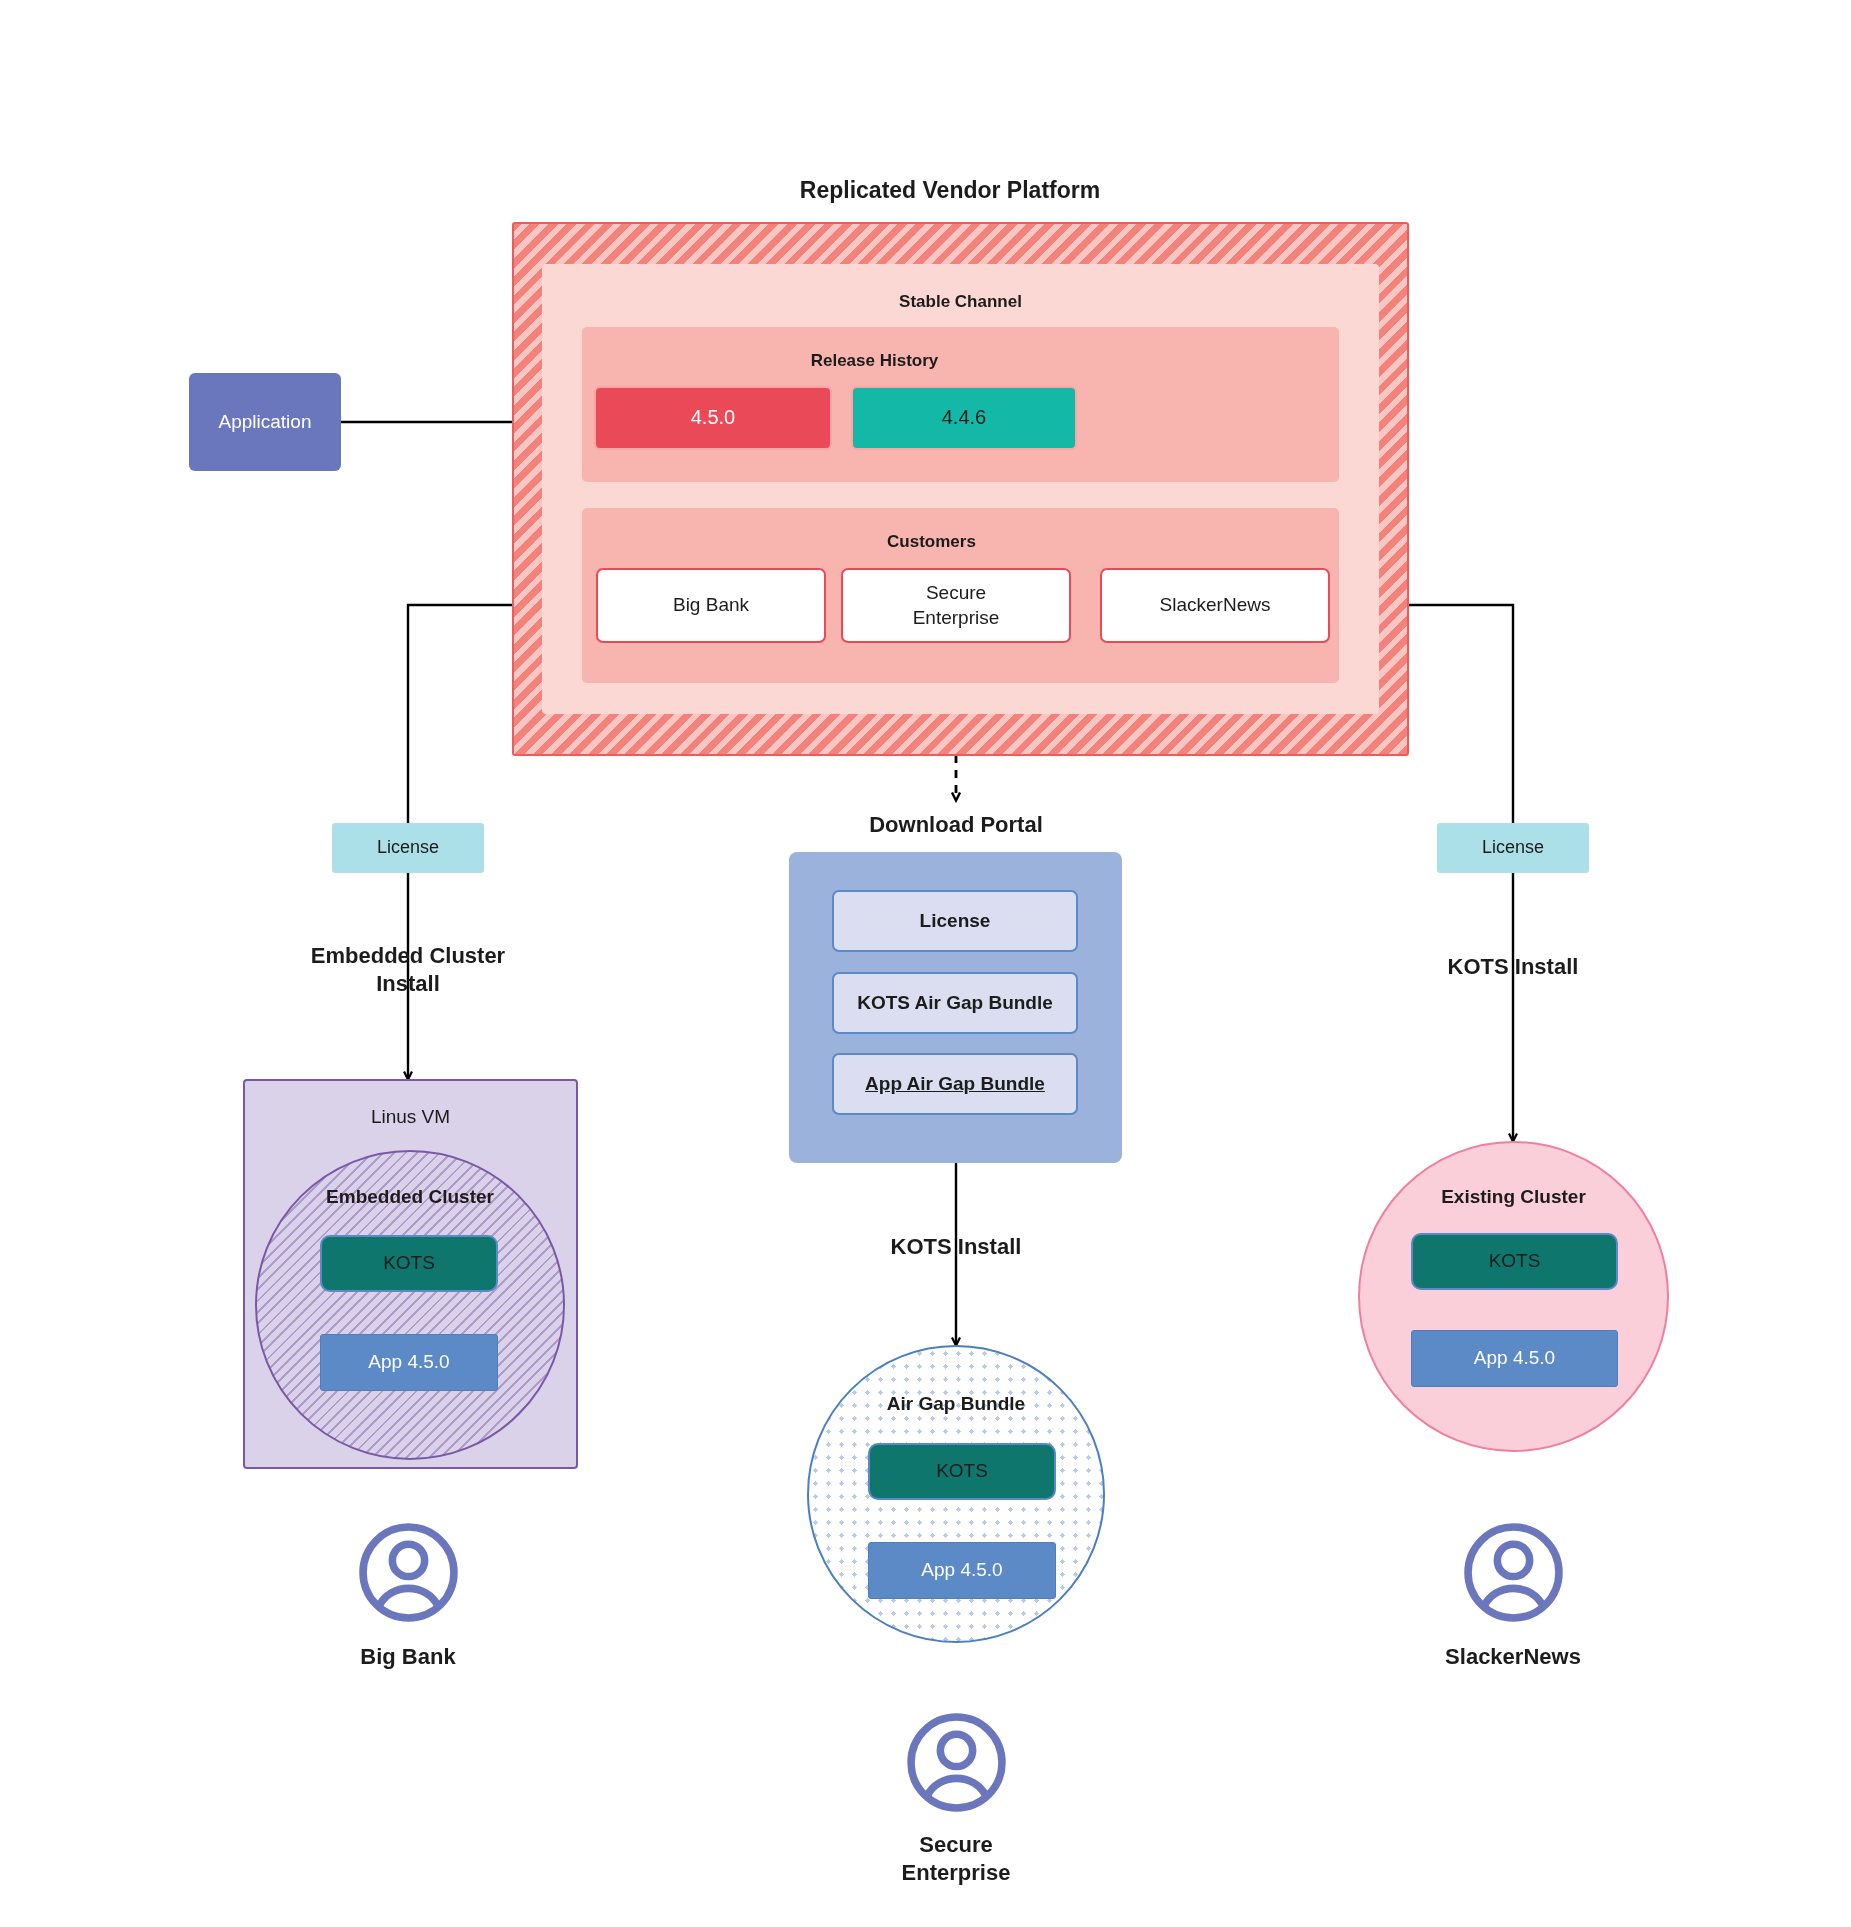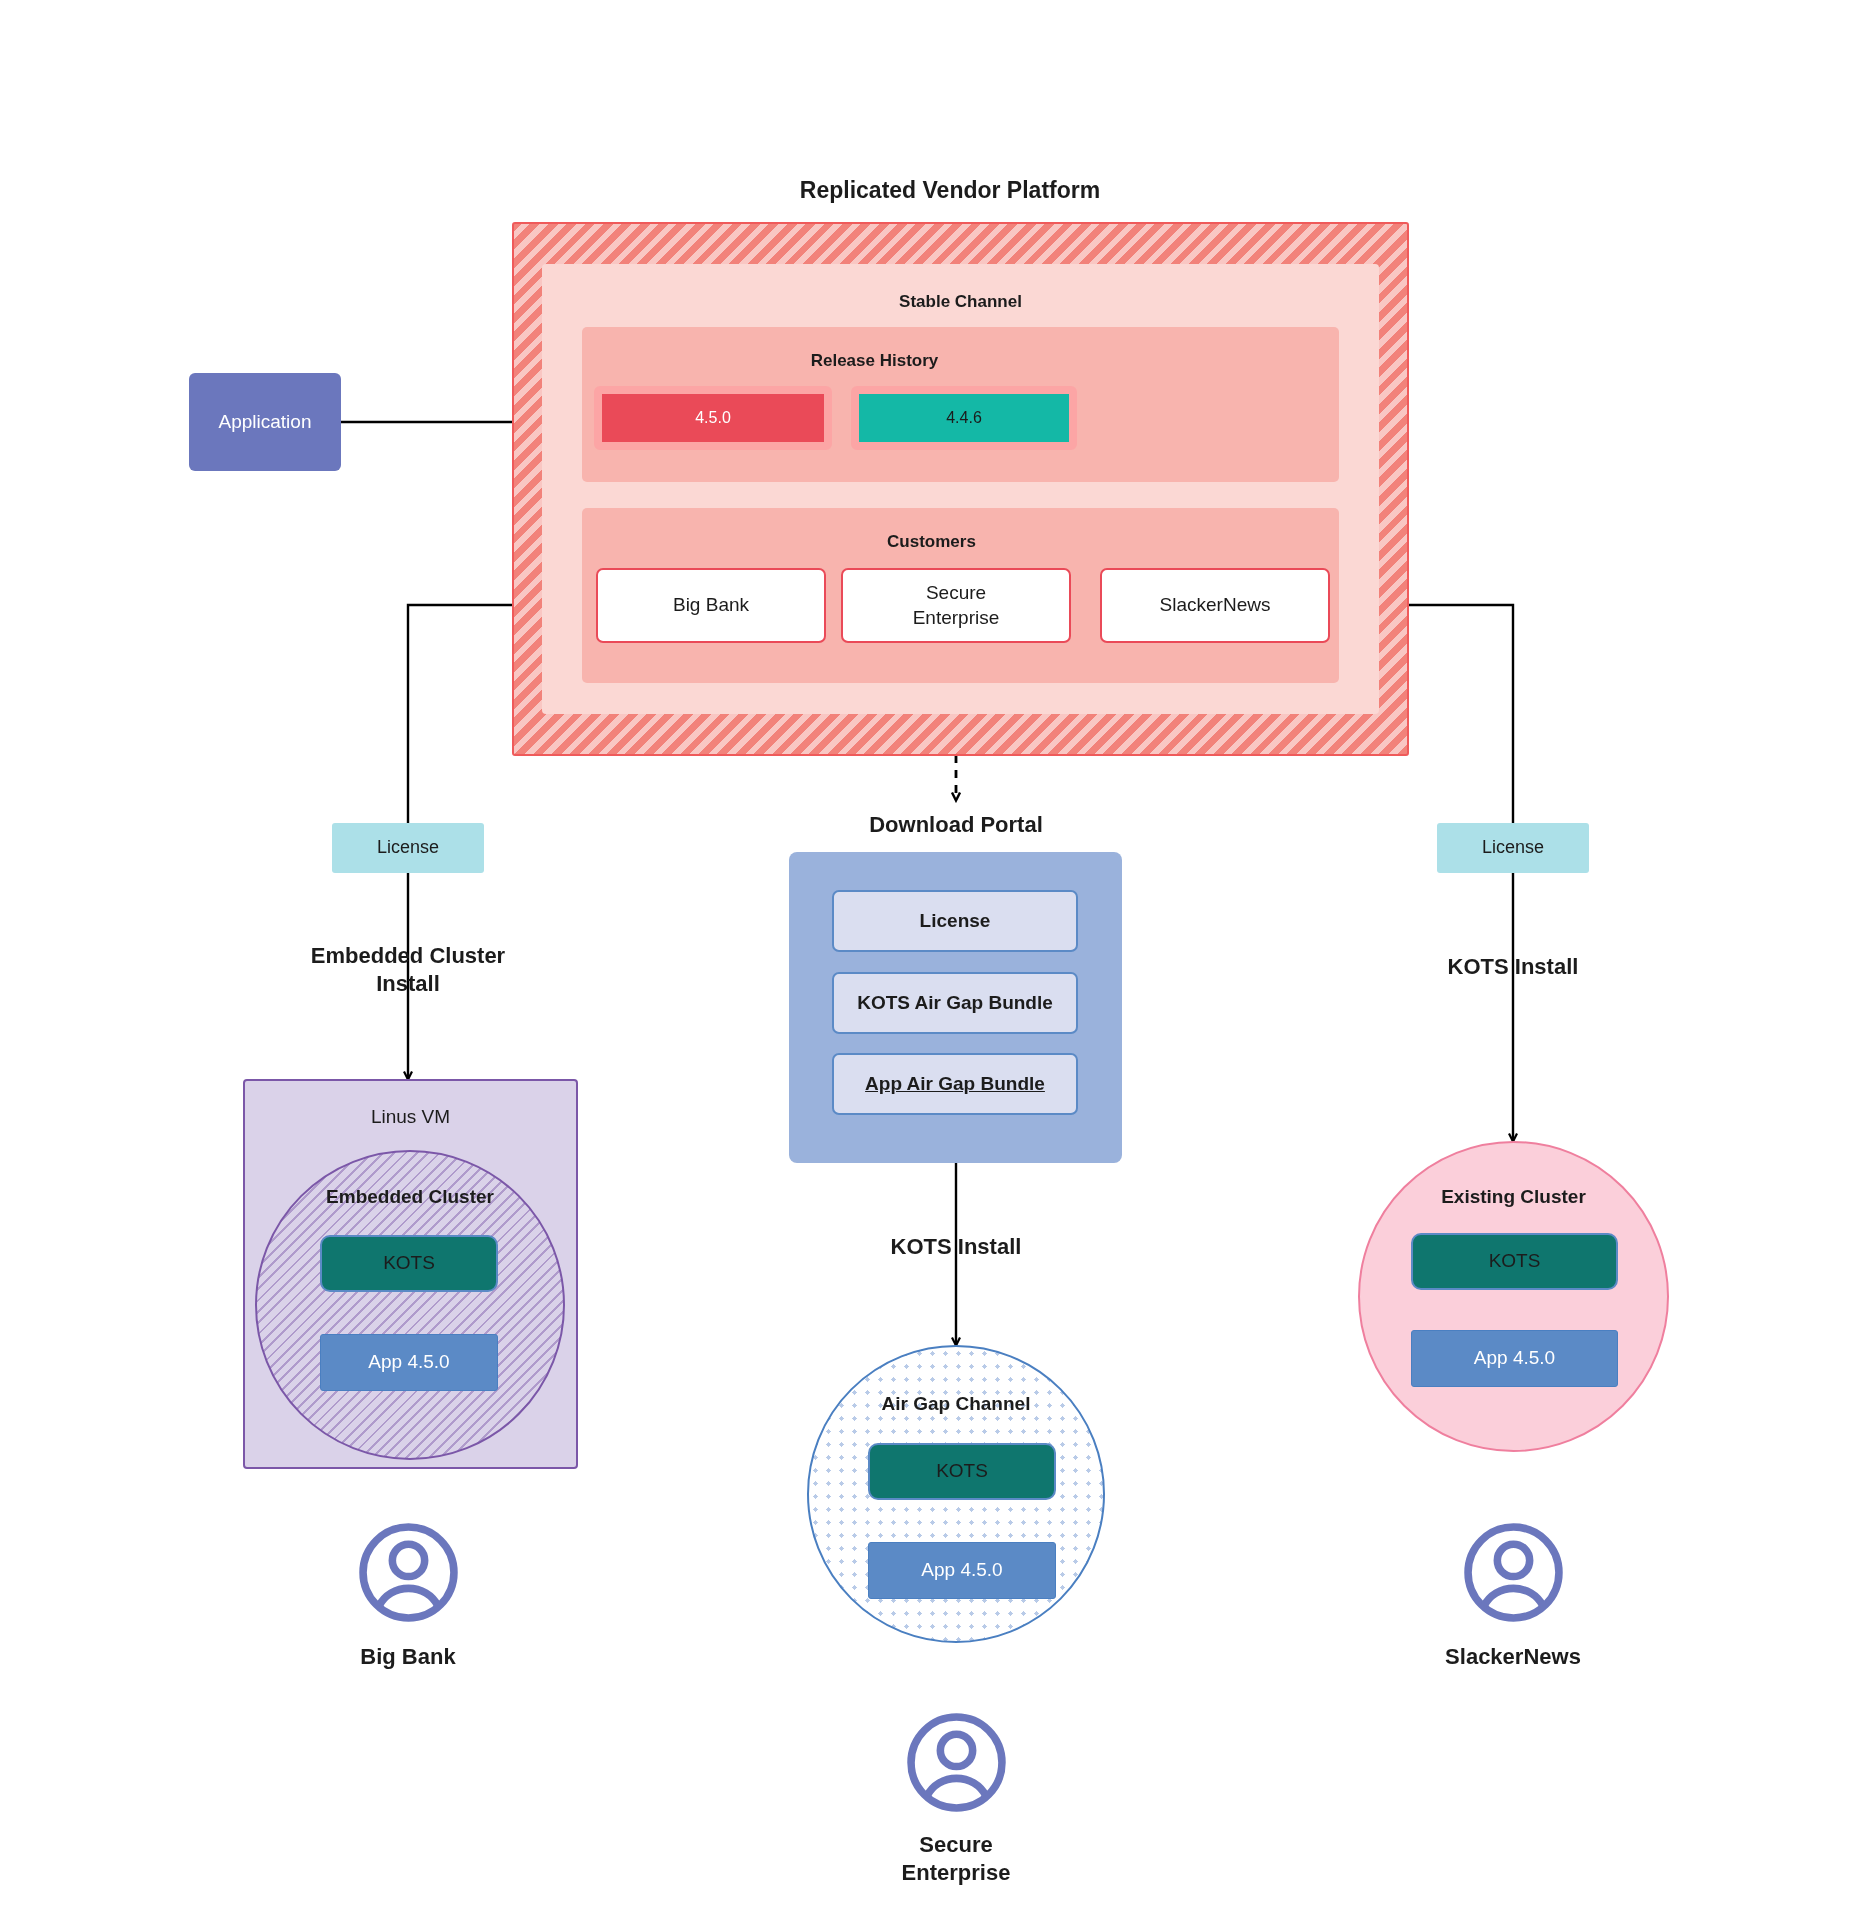--- a/index.html
+++ b/index.html
@@ -72,22 +72,22 @@
     border-radius: 4px;
   }
   .inner-band {
     background: #f8b4ae;
     border-radius: 5px;
   }
 
   
   .release-chip {
     border-radius: 6px;
-    border: 8px solid #fca5a5;
-    font-size: 16px;
+    border: 2px solid #fca5a5;
+    font-size: 20px;
   }
   .release-chip.current {
     background: #ea4a58;
     color: #ffffff;
   }
   .release-chip.prev {
     background: #14b8a6;
     color: #1c1c1c;
   }
   .customer-chip {
@@ -271,21 +271,21 @@
 
   <div class="abs" id="portal-box" style="left:789px; top:852px; width:333px; height:311px;"></div>
 
   <div class="abs ctr portal-item" style="left:832px; top:890px; width:246px; height:62px;">License</div>
   <div class="abs ctr portal-item" style="left:832px; top:972px; width:246px; height:62px;">KOTS Air Gap Bundle</div>
   <div class="abs ctr portal-item" style="left:832px; top:1053px; width:246px; height:62px;text-decoration:underline;">App Air Gap Bundle</div>
 
   <div class="abs ctr title-md" style="left:806px; top:1232px; width:300px; height:30px;">KOTS Install</div>
 
   <div class="abs" id="airgap-circle" style="left:807px; top:1345px; width:298px; height:298px;"></div>
-  <div class="abs ctr label-reg-b" style="left:807px; top:1392px; width:298px; height:24px;">Air Gap Channel</div>
+  <div class="abs ctr label-reg-b" style="left:807px; top:1392px; width:298px; height:24px;">Air Gap Bundle</div>
 
   <div class="abs ctr kots-box" style="left:868px; top:1443px; width:188px; height:57px;">KOTS</div>
   <div class="abs ctr app-box" style="left:868px; top:1542px; width:188px; height:57px;">App 4.5.0</div>
 
   <svg class="abs avatar" style="left:906px; top:1712px;" width="101" height="101" viewBox="0 0 100 100">
     <circle class="av-stroke" cx="50" cy="50" r="45"></circle>
     <circle class="av-stroke" cx="50" cy="38" r="16"></circle>
     <path class="av-stroke" d="M21,83 A32,30 0 0 1 79,83"></path>
   </svg>
   <div class="abs ctr title-md" style="left:831px; top:1828px; width:250px; height:62px; white-space:pre-line; flex-direction:column;">Secure

